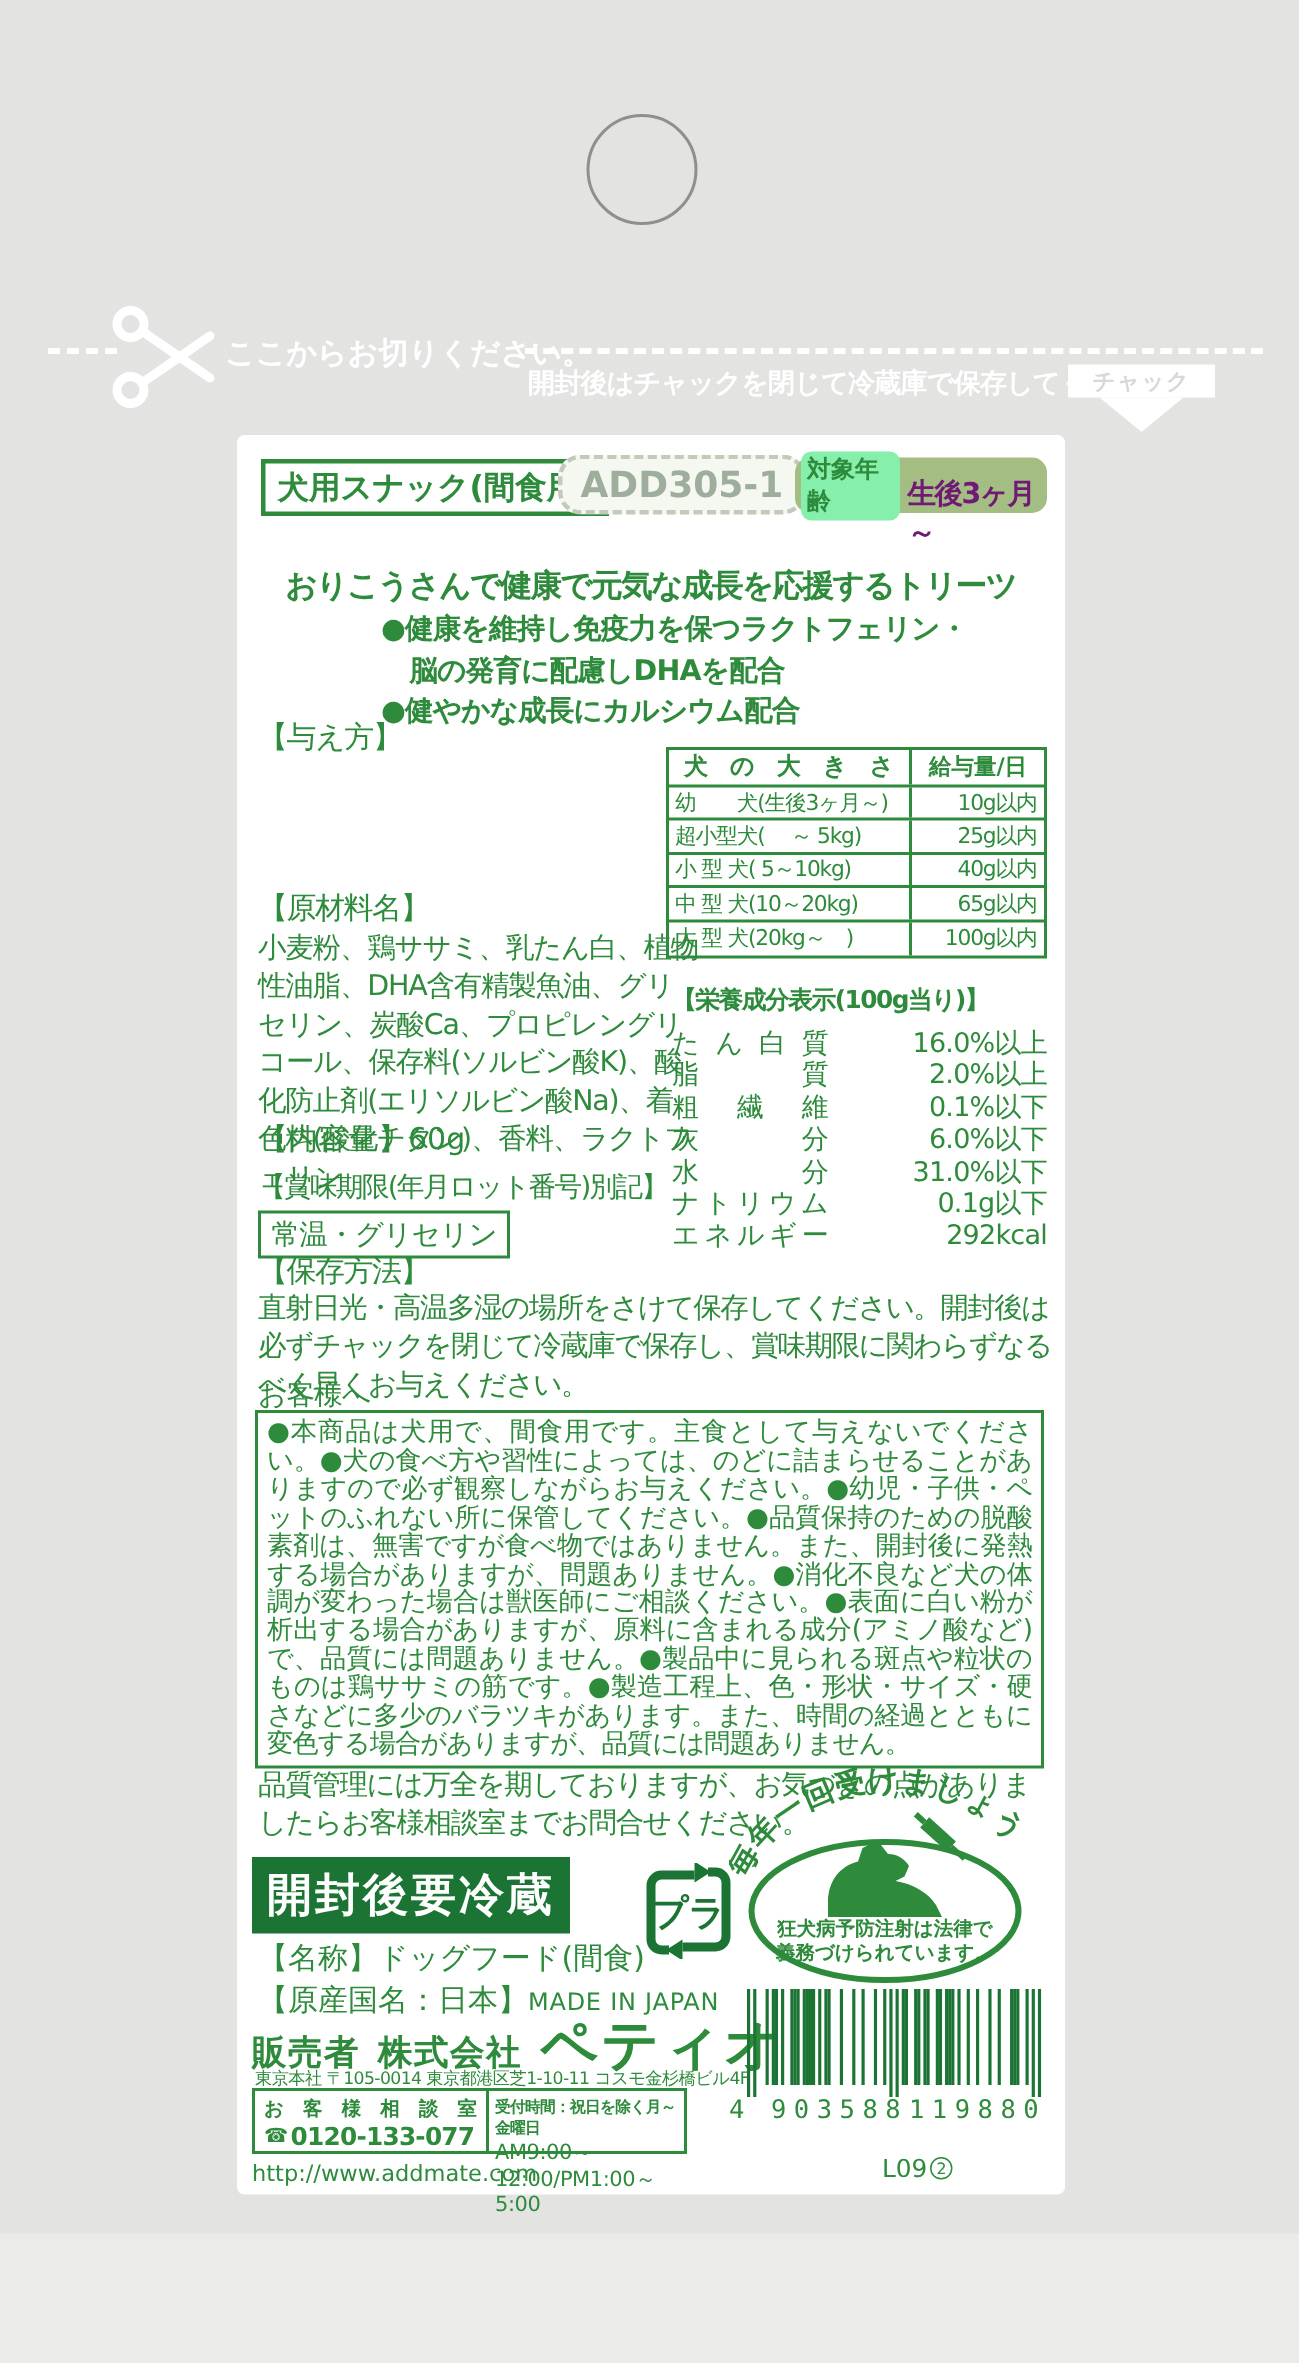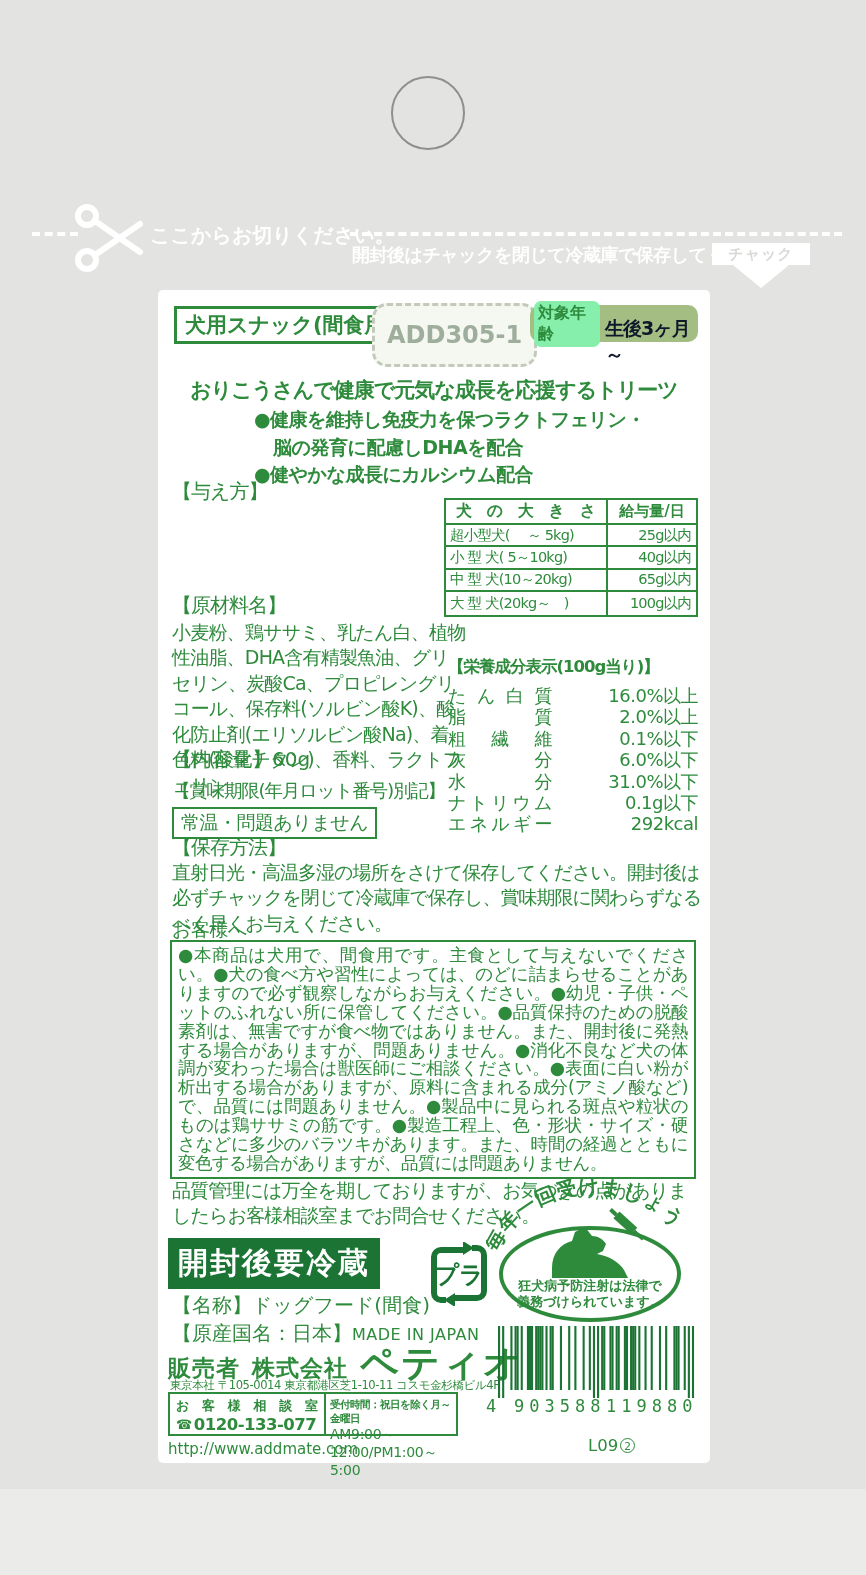--- a/index.html
+++ b/index.html
@@ -21,24 +21,24 @@
   .cut-label{left:150px;top:222px;color:#fff;font-weight:bold;font-size:20px;}
   .zip-note{left:352px;top:243px;color:#fff;font-weight:bold;font-size:18px;letter-spacing:-0.5px;}
   .zip-bar{left:712px;top:243px;width:98px;height:22px;background:#fff;display:flex;align-items:center;justify-content:center;
            color:#d8d8d6;font-weight:bold;font-size:15px;letter-spacing:1px;}
   .zip-arrow{left:733px;top:265px;width:0;height:0;border-left:28px solid transparent;border-right:28px solid transparent;border-top:23px solid #fff;}
 
   
   .panel{left:158px;top:290px;width:552px;height:1173px;background:#fff;border-radius:5px;}
 
   .product-box{left:16px;top:16px;border:3px solid var(--green);padding:2px 8px;font-size:21px;font-weight:bold;color:var(--green);}
-  .code-box{left:214px;top:13px;border:3px dashed #c3cabb;border-radius:15px;padding:15px 12px;font-size:24px;font-weight:bold;color:var(--code-green);background:#f5f8f0;}
+  .code-box{left:214px;top:13px;border:3px dashed #c3cabb;border-radius:15px;padding:3px 12px;font-size:24px;font-weight:bold;color:var(--code-green);background:#f5f8f0;}
   .age-badge{left:372px;top:15px;width:168px;height:37px;background:var(--badge-green);border-radius:10px;display:flex;align-items:center;}
   .age-label{margin-left:4px;background:#86efac;border-radius:7px;padding:2px 4px;color:var(--green);font-weight:bold;font-size:16px;}
-  .age-value{color:#0f172a;font-weight:bold;font-size:19px;margin-left:5px;letter-spacing:-1px;margin-top:36px;}
+  .age-value{color:#701a75;font-weight:bold;font-size:19px;margin-left:5px;letter-spacing:-1px;margin-top:36px;}
 
   .headline{left:0;width:552px;top:86px;text-align:center;font-weight:bold;font-size:21px;color:var(--green);letter-spacing:-1px;}
   .bullets{left:96px;top:116px;font-weight:bold;font-size:19px;line-height:1.45;color:var(--green);letter-spacing:-0.5px;}
   .bullet-indent{padding-left:19px;}
 
   .sec-title{font-size:20px;color:var(--green);letter-spacing:-1px;}
   .body-txt{font-size:19px;color:var(--green);line-height:1.34;letter-spacing:-0.8px;}
 
   .feeding-title{left:14px;top:188px;}
   .feeding-body{left:14px;top:216px;width:282px;}
@@ -150,20 +150,24 @@
               <span>の</span>
               <span>大</span>
               <span>き</span>
               <span>さ</span>
             </span>
           </div>
         <div class="ft-h2">給与量/日</div>
       </div>
       <div>
           <div class="ft-row">
+            <div class="ft-name">幼　　犬(生後3ヶ月～)</div>
+            <div class="ft-amt">10g以内</div>
+          </div>
+          <div class="ft-row">
             <div class="ft-name">超小型犬(　 ～ 5kg)</div>
             <div class="ft-amt">25g以内</div>
           </div>
           <div class="ft-row">
             <div class="ft-name">小 型 犬( 5～10kg)</div>
             <div class="ft-amt">40g以内</div>
           </div>
           <div class="ft-row">
             <div class="ft-name">中 型 犬(10～20kg)</div>
             <div class="ft-amt">65g以内</div>
@@ -239,21 +243,21 @@
             </span>
             <span class="nu-val">292kcal</span>
           </div>
         </div>
     </div>
 
     <div class="abs net-content g">
       <span>【内容量】</span><span>60g</span>
     </div>
     <div class="abs expiry g">【賞味期限(年月ロット番号)別記】</div>
-    <div class="abs storage-cond g">常温・問題ありません</div>
+    <div class="abs storage-cond g">常温・グリセリン</div>
 
     <div class="abs sec-title storage-title">【保存方法】</div>
     <div class="abs body-txt storage-body">直射日光・高温多湿の場所をさけて保存してください。開封後は必ずチャックを閉じて冷蔵庫で保存し、賞味期限に関わらずなるべく早くお与えください。</div>
 
     <div class="abs customers-heading g">お客様へ</div>
     <div class="abs notice-box">
       <div class="notice-txt">●本商品は犬用で、間食用です。主食として与えないでください。●犬の食べ方や習性によっては、のどに詰まらせることがありますので必ず観察しながらお与えください。●幼児・子供・ペットのふれない所に保管してください。●品質保持のための脱酸素剤は、無害ですが食べ物ではありません。また、開封後に発熱する場合がありますが、問題ありません。●消化不良など犬の体調が変わった場合は獣医師にご相談ください。●表面に白い粉が析出する場合がありますが、原料に含まれる成分(アミノ酸など)で、品質には問題ありません。●製品中に見られる斑点や粒状のものは鶏ササミの筋です。●製造工程上、色・形状・サイズ・硬さなどに多少のバラツキがあります。また、時間の経過とともに変色する場合がありますが、品質には問題ありません。</div>
     </div>
     <div class="abs body-txt quality-note">品質管理には万全を期しておりますが、お気づきの点がありましたらお客様相談室までお問合せください。</div>
 

